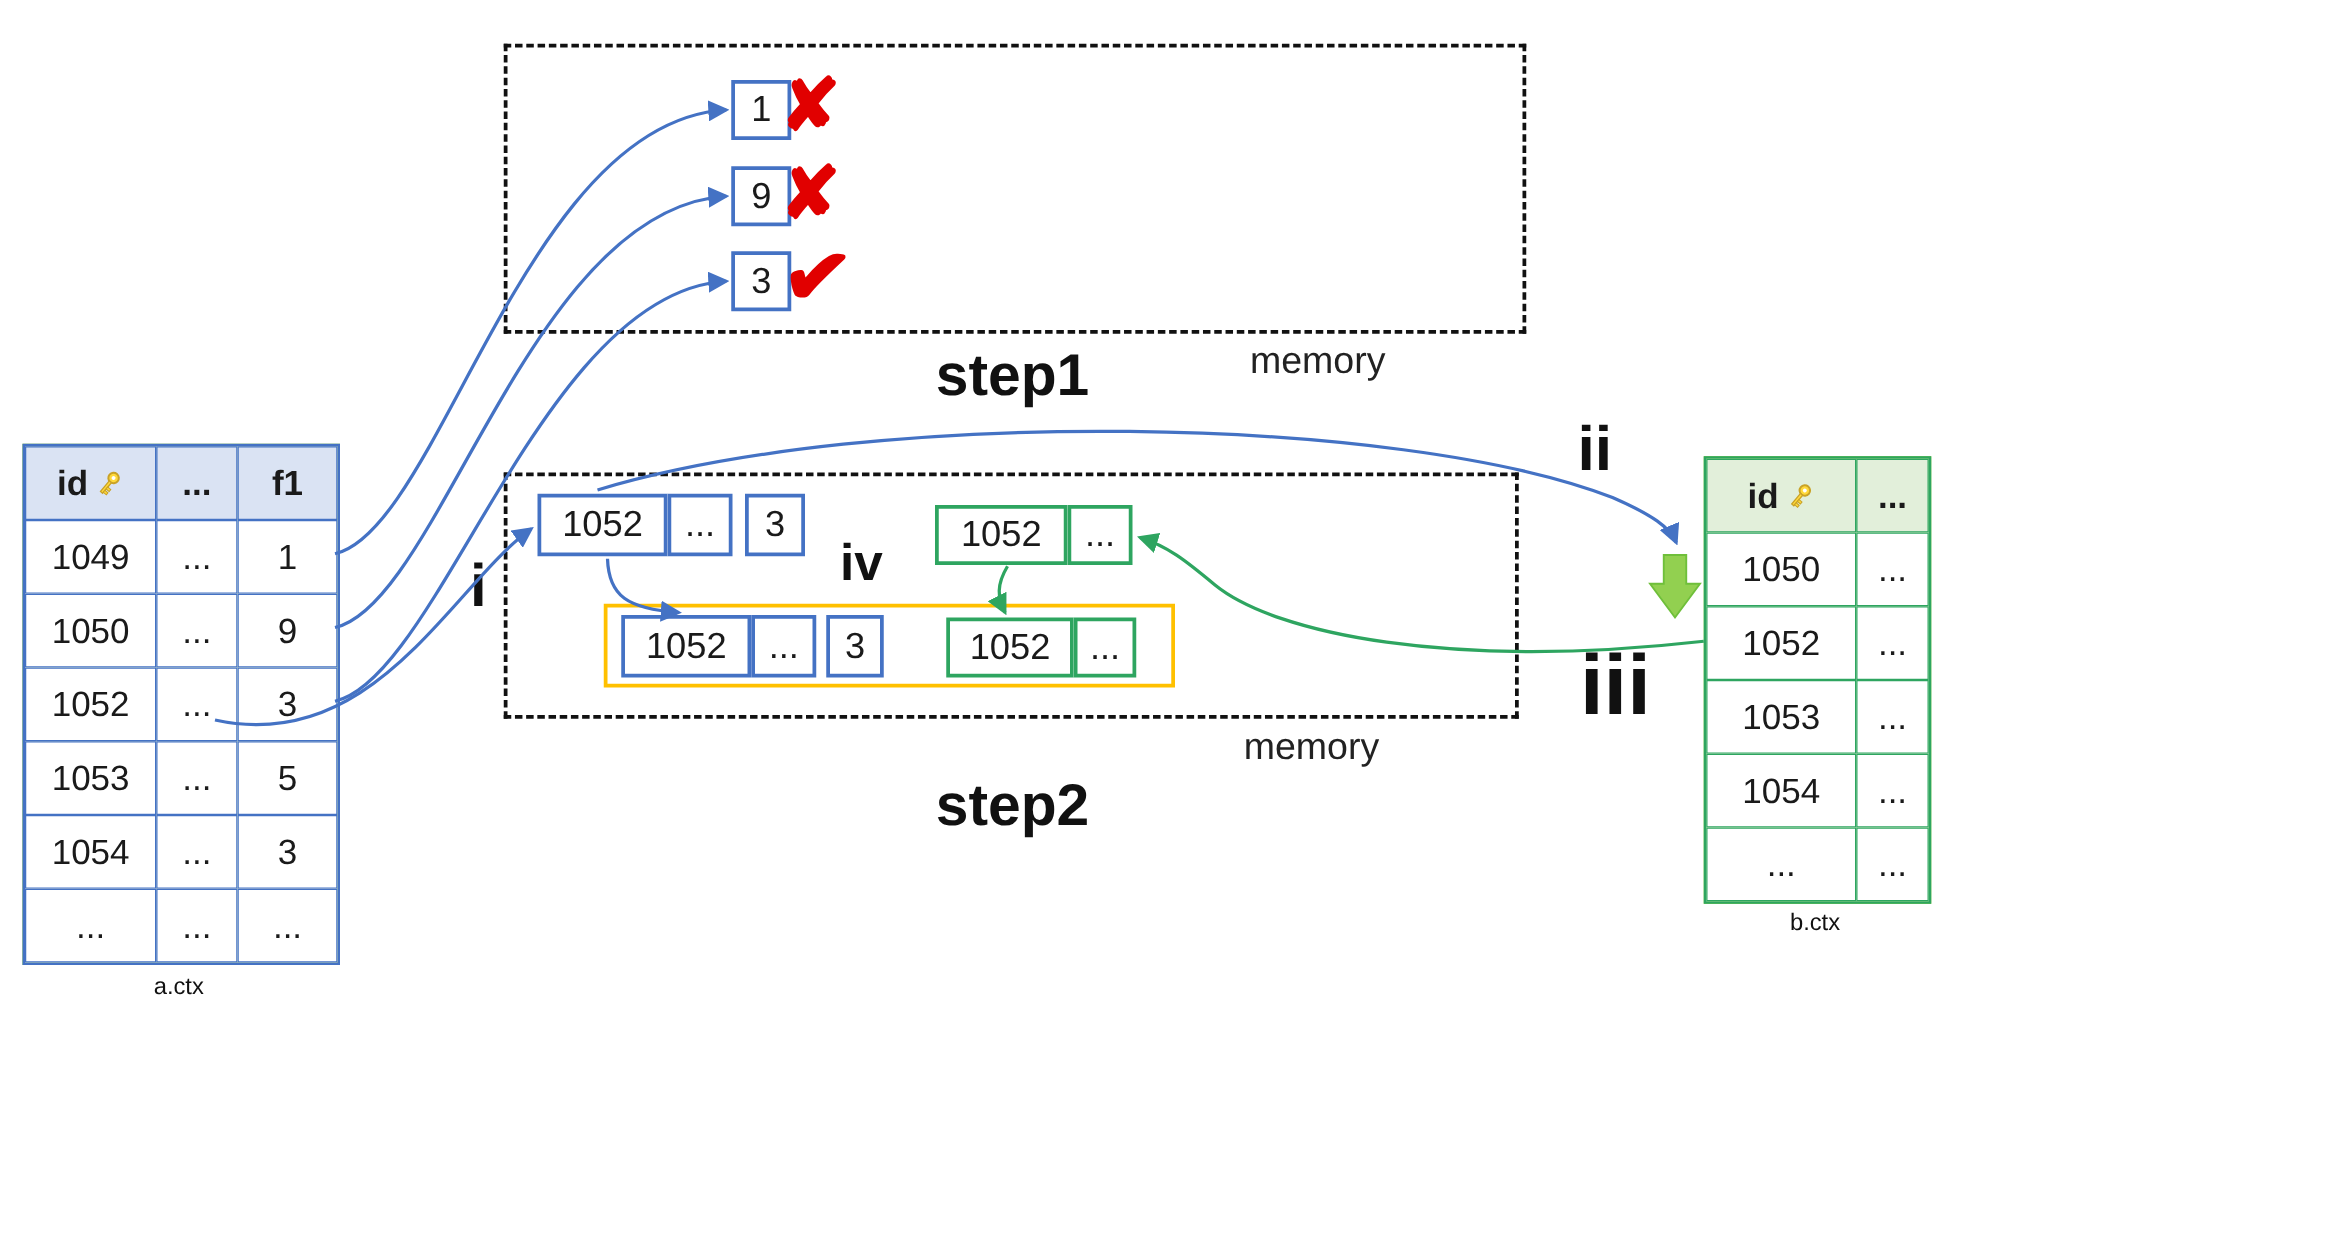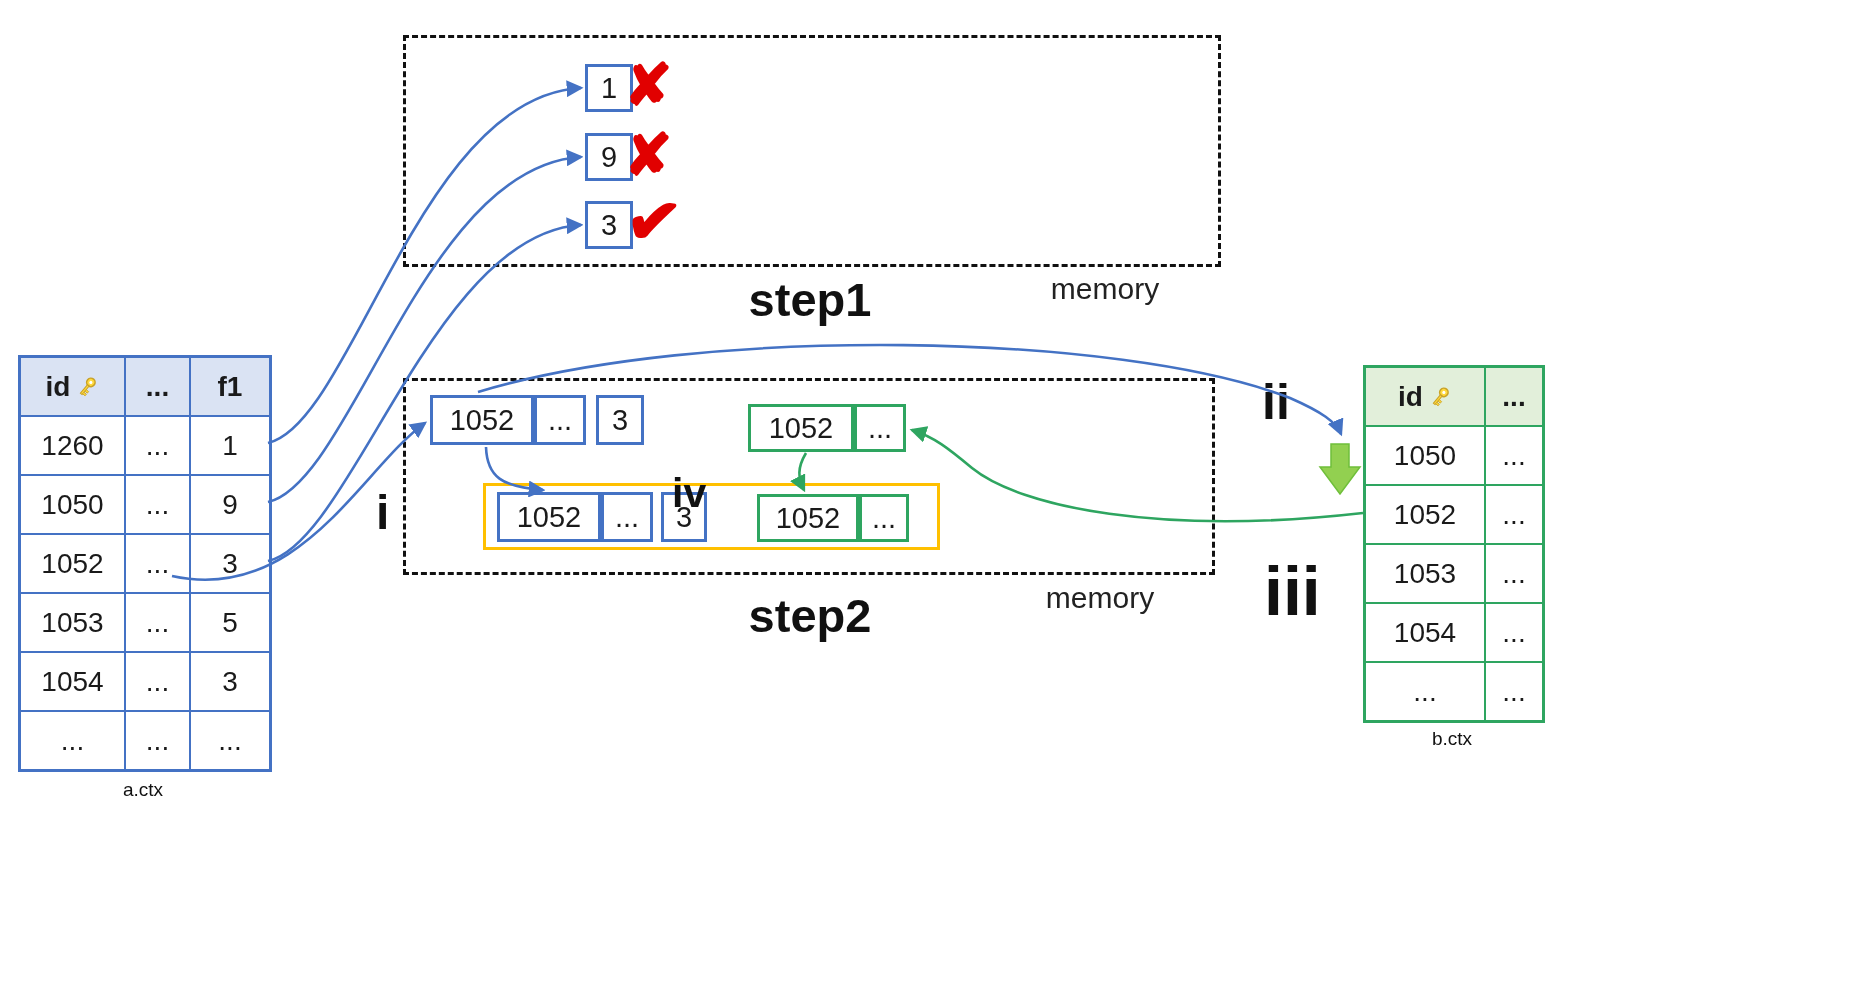--- a/index.html
+++ b/index.html
@@ -7,27 +7,27 @@
   body {
     width:1860px; height:991px; position:relative; overflow:hidden;
     font-family:"Liberation Sans", sans-serif; color:#1a1a1a;
   }
 
   
   .dashed-box { position:absolute; border:3px dashed #111; z-index:0; background:transparent; }
   #step1-box { left:403px; top:35px;  width:818px; height:232px; }
   #step2-box { left:403px; top:378px; width:812px; height:197px; }
 
-  .memory-label { position:absolute; font-size:30px; color:#222; z-index:4; text-align:center; width:210px; }
+  .memory-label { position:absolute; font-size:30px; color:#222; z-index:4; text-align:left; width:210px; }
   #memory1 { left:1000px; top:272px; }
   #memory2 { left:995px;  top:581px; }
 
   .step-title { position:absolute; font-size:47px; font-weight:bold; color:#111; z-index:4; width:220px; text-align:center; }
   #step1-title { left:700px; top:272px; }
-  #step2-title { left:700px; top:588px; }
+  #step2-title { left:700px; top:616px; }
 
   
   .tbl { position:absolute; display:grid; z-index:3; background:#84cc16; }
   .tbl .cell {
     display:flex; align-items:center; justify-content:center;
     font-size:28px; background:#fff; height:59px;
   }
   .tbl-a { left:18px; top:355px; grid-template-columns:105px 65px 80px; border:2px solid #4472C4; }
   .tbl-a .cell { border:1px solid #4472C4; }
   .tbl-a .head { background:#DAE3F3; font-weight:bold; }
@@ -50,21 +50,21 @@
 
   
   .rbox {
     position:absolute; background:#fff; display:flex; align-items:center; justify-content:center;
     font-size:29px; z-index:3; border:3px solid #4472C4;
   }
   .rbox.green { border-color:#2EA560; }
   .ybox { position:absolute; left:483px; top:483px; width:457px; height:67px; border:3px solid #FFC000; z-index:1; }
 
   
-  .roman { position:absolute; font-weight:bold; color:#111; z-index:4; line-height:1;margin-top:43px; }
+  .roman { position:absolute; font-weight:bold; color:#111; z-index:4; line-height:1; }
   #label-i   { left:376px;  top:446px; font-size:48px; }
   #label-iv  { left:672px;  top:430px; font-size:41px; }
   #label-ii  { left:1262px; top:334px; font-size:50px; }
   #label-iii { left:1264px; top:514px; font-size:68px; }
 
   
   .overlay { position:absolute; left:0; top:0; z-index:5; pointer-events:none; }
   .arr-b { stroke:#4472C4; stroke-width:2.6; fill:none; }
   .arr-g { stroke:#2EA560; stroke-width:2.6; fill:none; }
 
@@ -139,21 +139,21 @@
         <circle cx="12" cy="6" r="1.6" fill="#ffffff"></circle>
         <rect x="10.9" y="10" width="2.2" height="11" fill="#FFD93B" stroke="#C9A227" stroke-width="1"></rect>
         <rect x="13" y="14.5" width="3.2" height="2" fill="#FFD93B" stroke="#C9A227" stroke-width="0.8"></rect>
         <rect x="13" y="18" width="3.2" height="2" fill="#FFD93B" stroke="#C9A227" stroke-width="0.8"></rect>
       </g>
     </svg>
   </div>
   <div class="cell head">...</div>
   <div class="cell head">f1</div>
 
-  <div class="cell">1260</div>
+  <div class="cell">1049</div>
   <div class="cell">...</div>
   <div class="cell">1</div>
 
   <div class="cell">1050</div>
   <div class="cell">...</div>
   <div class="cell">9</div>
 
   <div class="cell">1052</div>
   <div class="cell">...</div>
   <div class="cell">3</div>

